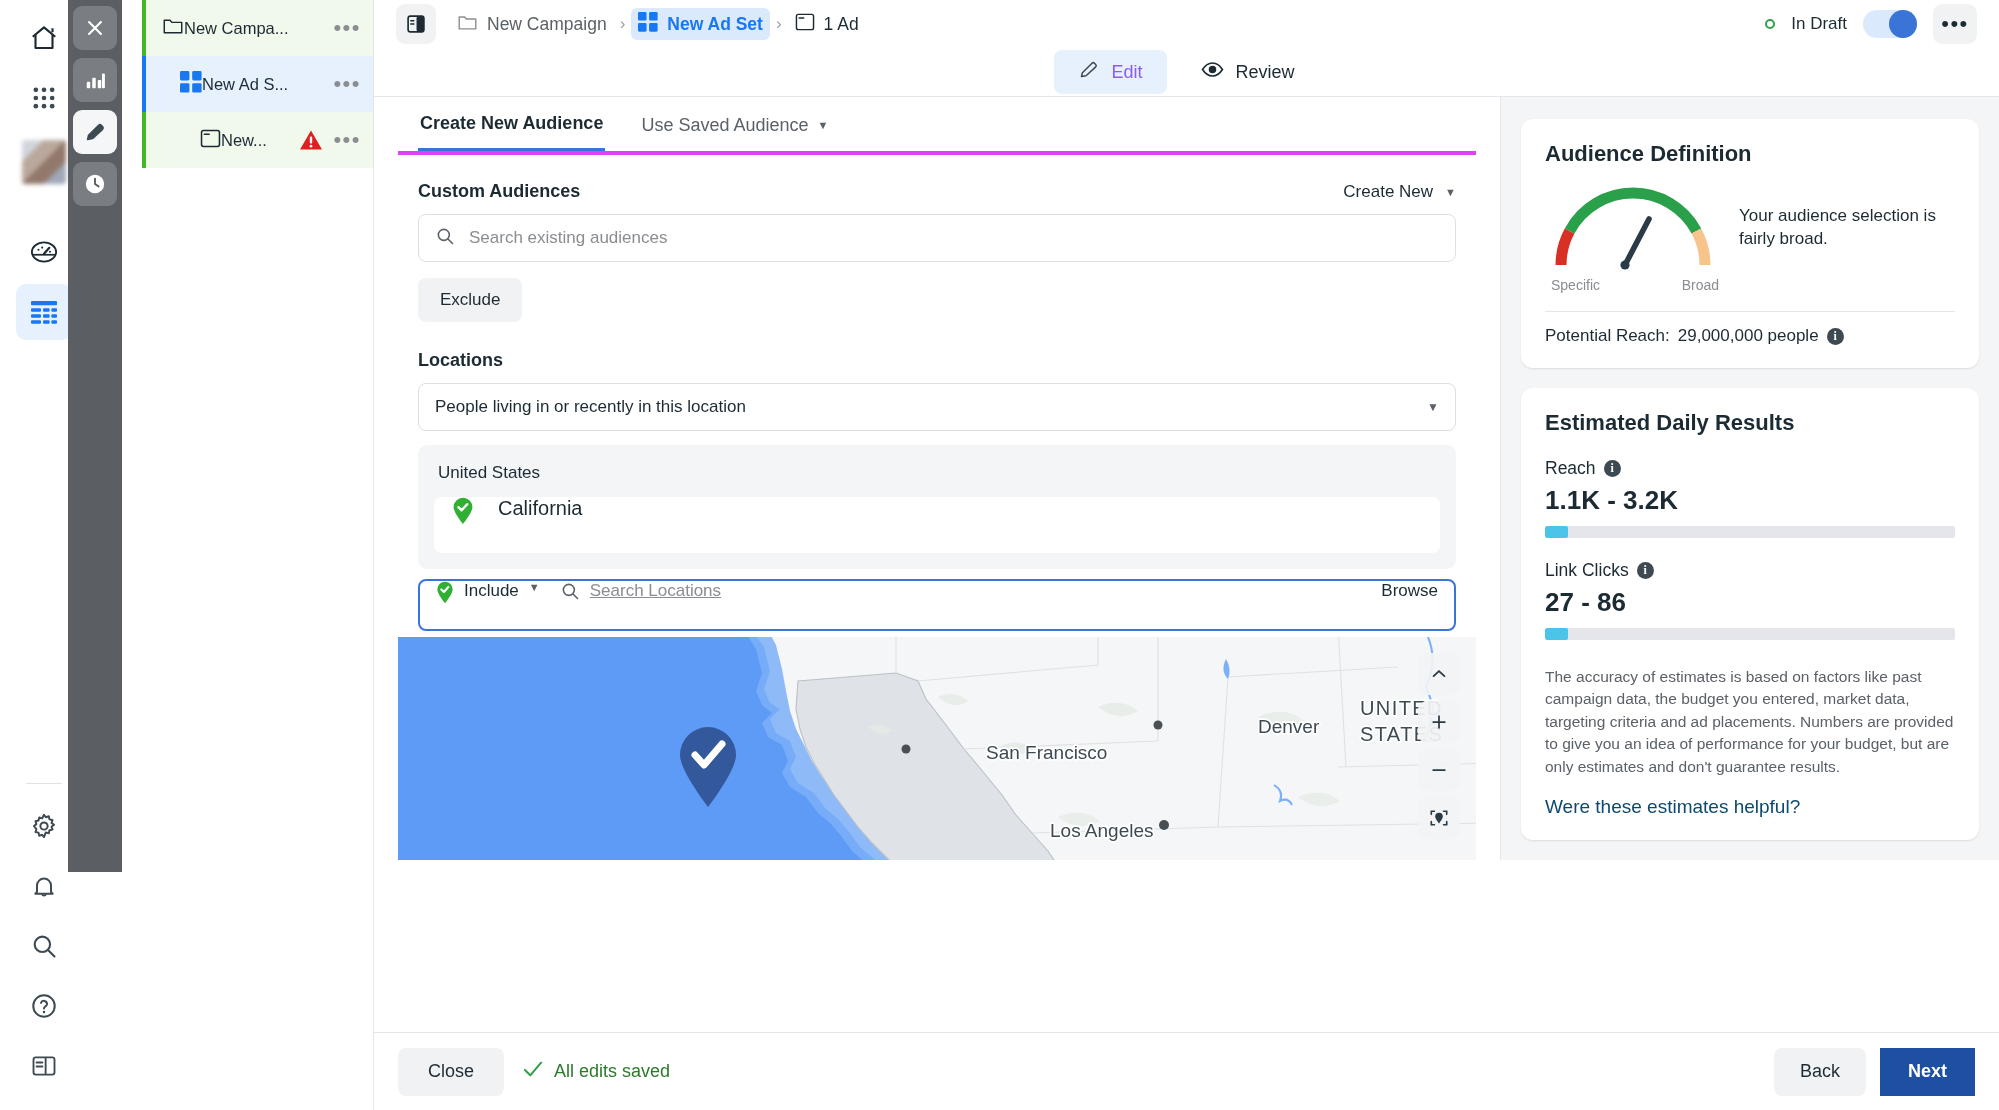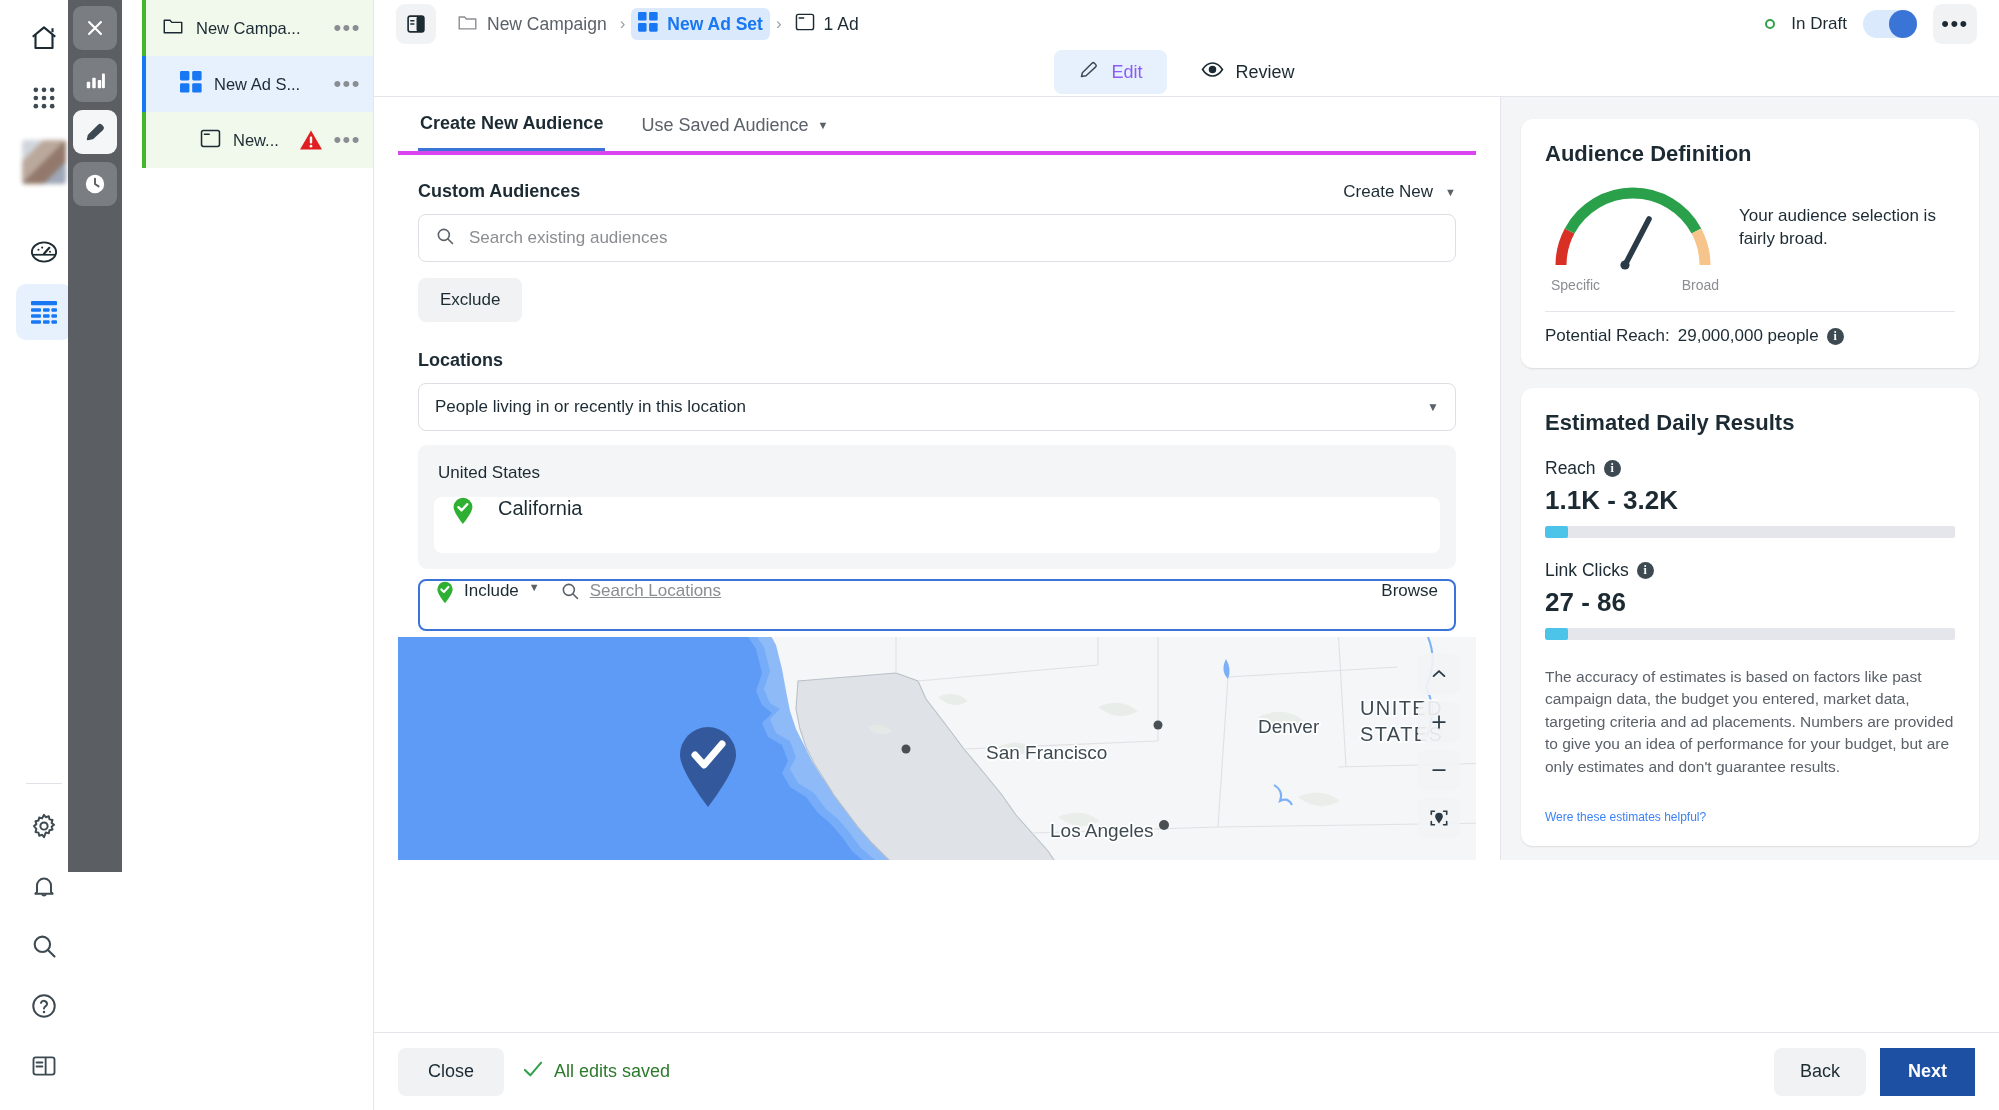--- a/index.html
+++ b/index.html
@@ -57,21 +57,21 @@
     position: relative; cursor: pointer;
   }
   .tree-row .stripe { position: absolute; left: 0; top: 0; width: 4px; height: 100%; }
   .tree-row.campaign { background: #f1f8ec; padding-left: 20px; }
   .tree-row.campaign .stripe { background: #42b72a; }
   .tree-row.adset { background: #e7f0fd; padding-left: 38px; }
   .tree-row.adset .stripe { background: #1877f2; }
   .tree-row.ad { background: #f1f8ec; padding-left: 58px; }
   .tree-row.ad .stripe { background: #42b72a; }
   .tree-label {
-    font-size: 16.5px; color: #1c2b33; margin-left: 12px;
+    font-size: 16.5px; color: #1c2b33; margin-left: 0;
     white-space: nowrap; overflow: hidden; flex: 1 1 auto;
   }
   .tree-dots { color: #8a8d91; font-size: 22px; letter-spacing: 1.5px; line-height: 10px; cursor: pointer; }
   .warn-ico { margin-right: 10px; display:flex; }
 
   
   .main { flex: 1 1 auto; height: 860px; display: flex; flex-direction: column; min-width: 0; }
 
   
   .topbar {
@@ -185,21 +185,21 @@
   .gauge-labels { display: flex; justify-content: space-between; font-size: 14px; color: #8a8d91; padding: 0 6px; margin-top: 2px; }
   .gauge-msg { font-size: 17px; color: #1c2b33; line-height: 1.33; padding-top: 26px; margin-left: 14px; flex: 1; }
   .divider { height: 1px; background: #e4e6eb; margin: 18px 0 14px; }
   .reach-line { font-size: 17px; color: #1c2b33; display: flex; align-items: center; gap: 8px; }
 
   .metric-lbl { font-size: 17.5px; color: #1c2b33; display: flex; align-items: center; gap: 8px; margin-top: 22px; }
   .metric-val { font-size: 26px; font-weight: 700; color: #1c2b33; margin-top: 6px; }
   .bar-track { height: 12px; background: #e4e6eb; border-radius: 2px; margin-top: 10px; overflow: hidden; }
   .bar-fill { height: 100%; background: #4cc3e8; border-radius: 2px; }
   .disclaimer { font-size: 15.5px; color: #5b6169; line-height: 1.45; margin-top: 26px; }
-  .helpful { font-size: 12px; color: #3b82f6; margin-top: 32px; cursor: pointer; }
+  .helpful { font-size: 19px; color: #0c4a6e; margin-top: 18px; cursor: pointer; }
   .info-i {
     width: 17px; height: 17px; border-radius: 50%; background: #3d4a52; color: #fff;
     font-size: 12px; font-weight: 700; display: inline-flex; align-items: center;
     justify-content: center; font-family: "Liberation Serif", serif;
   }
 
   
   .footer {
     position: absolute; left: 374px; right: 0; bottom: 0; height: 78px;
     background: #fff; border-top: 1px solid #e4e6eb; display: flex; align-items: center;

